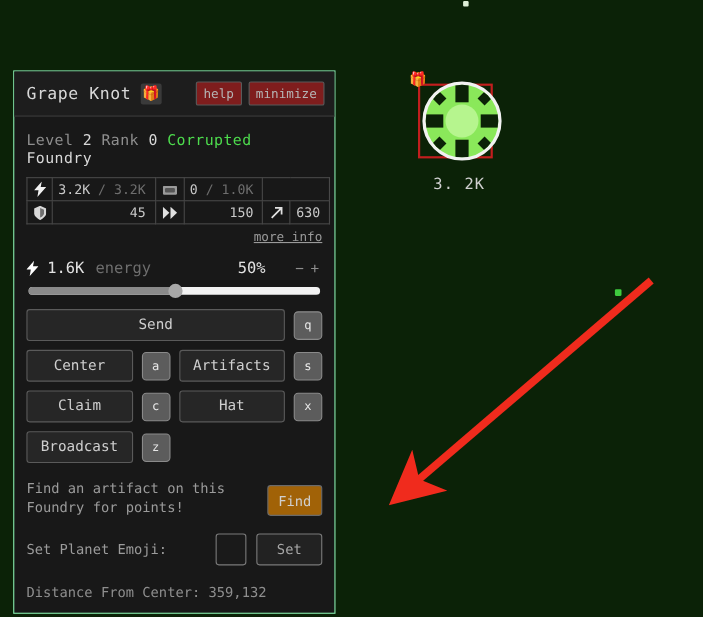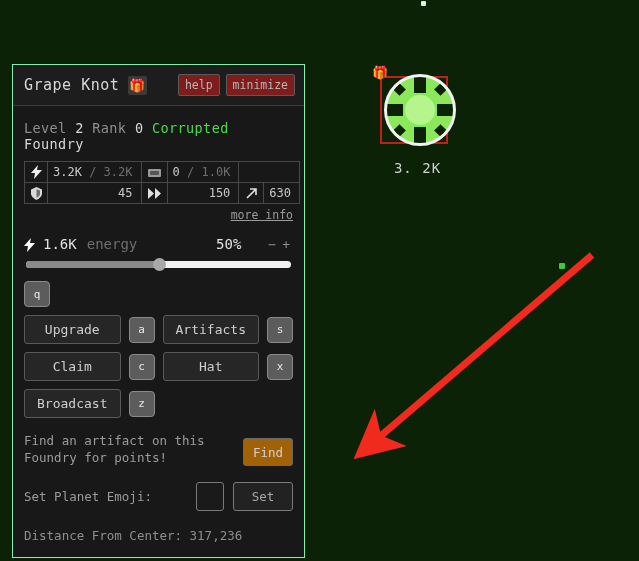--- a/index.html
+++ b/index.html
@@ -278,25 +278,26 @@
       <span class="step">+</span>
     </div>
 
     <div id="slider">
       <div class="track"></div>
       <div class="fill" style="width: 50%;"></div>
       <div class="thumb" style="left: calc(50% - 6px);"></div>
     </div>
 
     <div class="btnrow">
+      <div class="gbtn">Send</div>
       <div class="key">q</div>
     </div>
 
     <div class="btnrow">
-      <div class="gbtn">Upgrade</div>
+      <div class="gbtn">Center</div>
       <div class="key">a</div>
       <div class="gbtn">Artifacts</div>
       <div class="key">s</div>
     </div>
 
     <div class="btnrow">
       <div class="gbtn">Claim</div>
       <div class="key">c</div>
       <div class="gbtn">Hat</div>
       <div class="key">x</div>
@@ -313,16 +314,16 @@
       <div id="find-text">Find an artifact on this Foundry for points!</div>
       <div id="find-btn">Find</div>
     </div>
 
     <div id="emoji-row">
       <div id="emoji-label">Set Planet Emoji:</div>
       <div id="emoji-input"></div>
       <div id="set-btn">Set</div>
     </div>
 
-    <div id="distance">Distance From Center: 317,236</div>
+    <div id="distance">Distance From Center: 359,132</div>
 
   </div>
 </div>
 
 </body></html>

